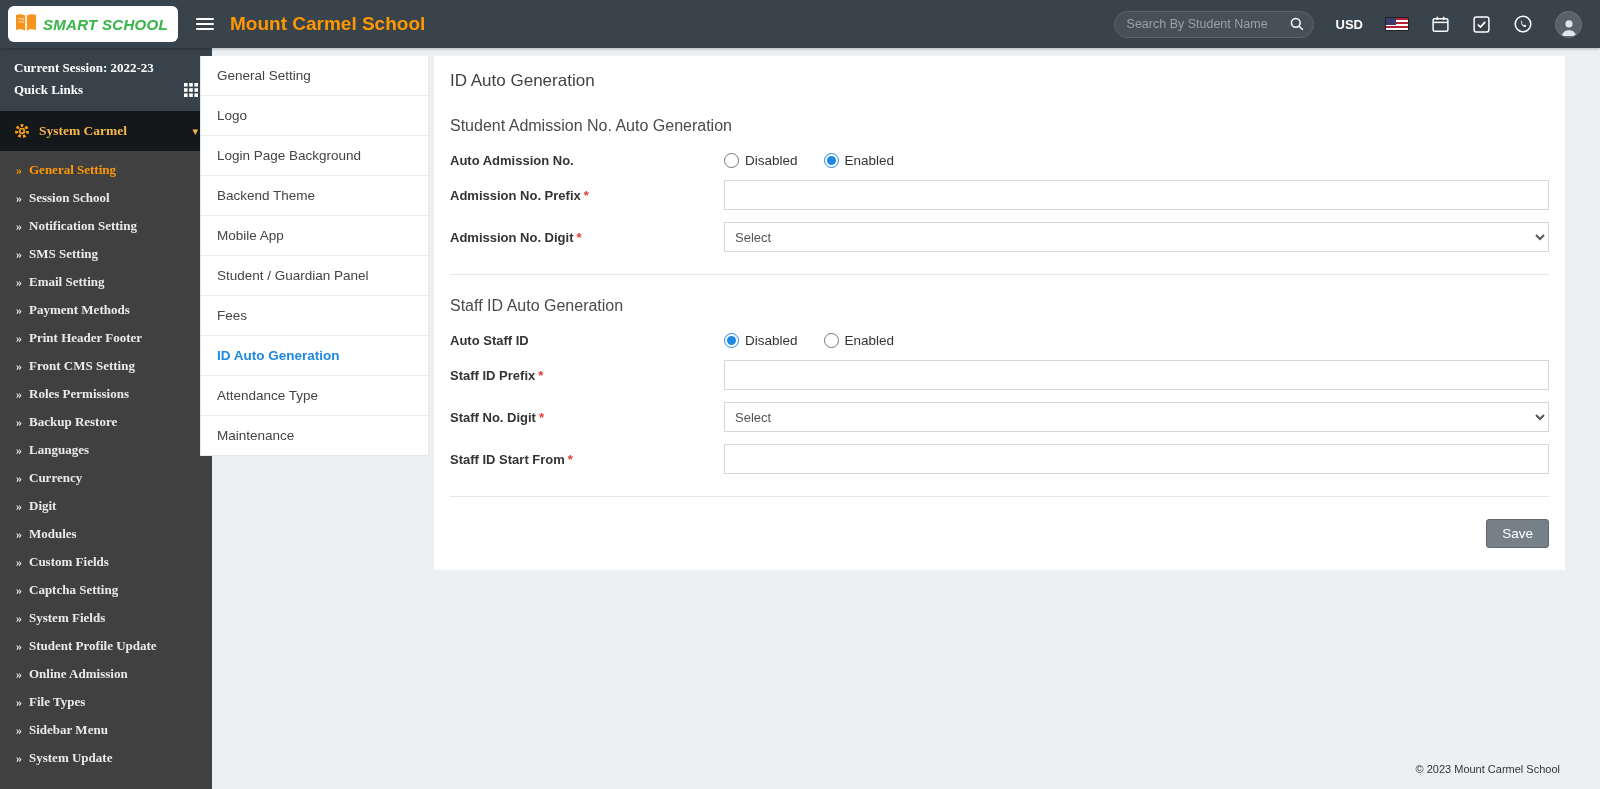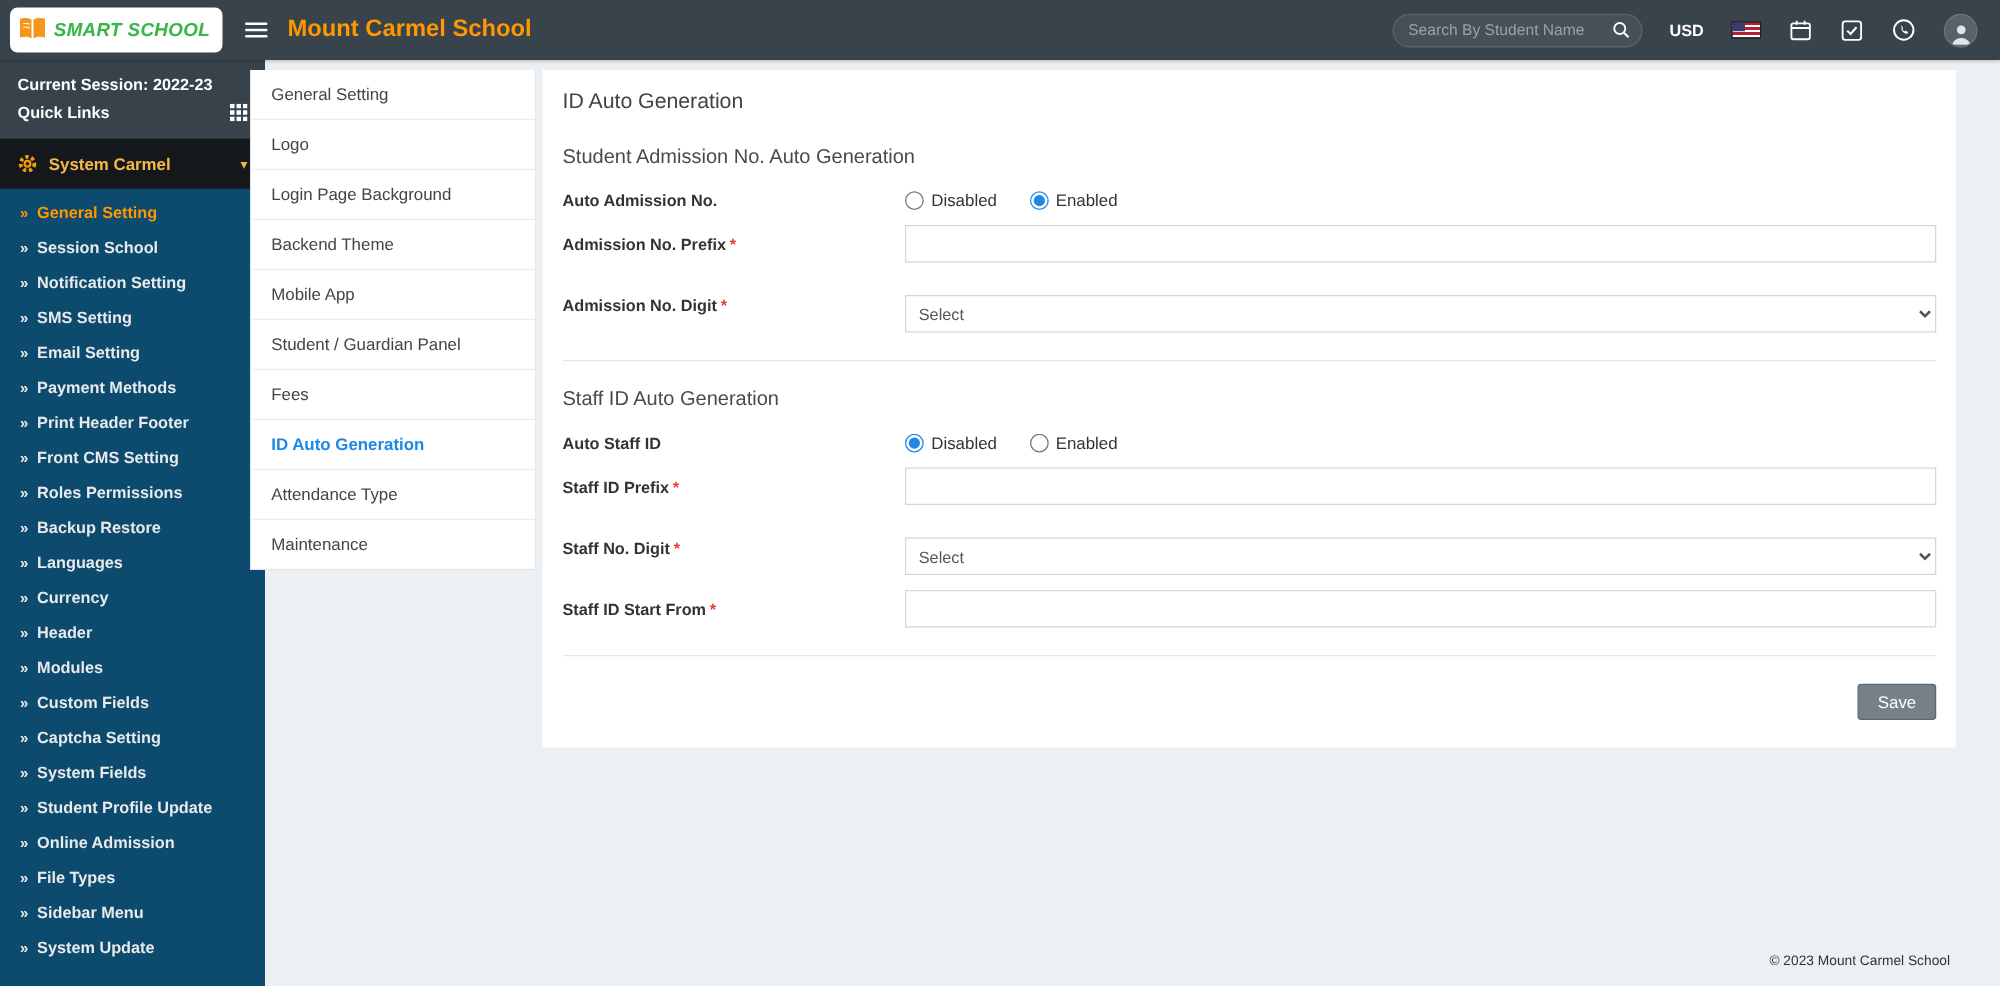--- a/index.html
+++ b/index.html
@@ -47,21 +47,22 @@
   .flag { position:relative; width:24px; height:14px; display:inline-block; cursor:pointer;
     background:repeating-linear-gradient(#b22234 0 2px,#fff 2px 4px); border:1px solid #222; }
   .flag .canton { position:absolute; top:0; left:0; width:10px; height:7px; background:#3c3b6e; }
   .tb-ic { display:flex; cursor:pointer; }
   .avatar { width:27px; height:27px; border-radius:50%; background:#57626b; display:flex;
     align-items:flex-end; justify-content:center; overflow:hidden; cursor:pointer; border:1px solid #6b767e; }
 
   
   .sidebar {
     position:absolute; top:48px; left:0; bottom:0; width:212px;
-    background:#0c4a6e;
+    background:#404040;
+    font-family:Liberation Serif, serif;
   }
   .session-block { background:#37424b; padding:9px 14px 10px; color:#fff; }
   .session-label { font-weight:700; font-size:13px; line-height:22px; }
   .quick-links { display:flex; justify-content:space-between; align-items:center; line-height:22px; }
   .quick-links span:first-child { font-weight:700; font-size:13px; }
   .grid-ic { display:flex; cursor:pointer; }
 
   .menu-head {
     height:40px; background:#14181b; display:flex; align-items:center;
     padding:0 14px; gap:9px; cursor:pointer;
@@ -102,21 +103,21 @@
   .flabel { width:274px; min-width:274px; font-size:13px; font-weight:700; color:#333; padding-right:12px; }
   .req { color:#e53935; margin-left:3px; }
   .fcontrol { flex:1; }
 
   input.text {
     width:100%; height:30px; border:1px solid #d2d6de; background:#fff;
     padding:4px 8px; font-size:13px; color:#333; font-family:"Liberation Sans",sans-serif;
   }
   select.sel {
     width:100%; height:30px; border:1px solid #d2d6de; background:#fff;
-    padding:4px 6px; font-size:13px; color:#555; font-family:"Liberation Sans",sans-serif;margin-top:14px;
+    padding:4px 6px; font-size:13px; color:#555; font-family:"Liberation Sans",sans-serif;
   }
 
   .radio-group { display:flex; gap:26px; }
   .radio { display:flex; align-items:center; gap:6px; font-size:13.5px; color:#333; cursor:pointer; font-weight:400; }
   .radio input { width:15px; height:15px; accent-color:#1e88e5; margin:0; cursor:pointer; }
 
   hr.sep { border:0; border-top:1px solid #e4e7ea; margin:22px 0; }
 
   .save-row { text-align:right; margin-top:6px; }
   .save-btn {
@@ -238,21 +239,21 @@
     <li><span class="arr">»</span><span>Notification Setting</span></li>
     <li><span class="arr">»</span><span>SMS Setting</span></li>
     <li><span class="arr">»</span><span>Email Setting</span></li>
     <li><span class="arr">»</span><span>Payment Methods</span></li>
     <li><span class="arr">»</span><span>Print Header Footer</span></li>
     <li><span class="arr">»</span><span>Front CMS Setting</span></li>
     <li><span class="arr">»</span><span>Roles Permissions</span></li>
     <li><span class="arr">»</span><span>Backup Restore</span></li>
     <li><span class="arr">»</span><span>Languages</span></li>
     <li><span class="arr">»</span><span>Currency</span></li>
-    <li><span class="arr">»</span><span>Header</span></li>
+    <li><span class="arr">»</span><span>Digit</span></li>
     <li><span class="arr">»</span><span>Modules</span></li>
     <li><span class="arr">»</span><span>Custom Fields</span></li>
     <li><span class="arr">»</span><span>Captcha Setting</span></li>
     <li><span class="arr">»</span><span>System Fields</span></li>
     <li><span class="arr">»</span><span>Student Profile Update</span></li>
     <li><span class="arr">»</span><span>Online Admission</span></li>
     <li><span class="arr">»</span><span>File Types</span></li>
     <li><span class="arr">»</span><span>Sidebar Menu</span></li>
     <li><span class="arr">»</span><span>System Update</span></li>
   </ul>

